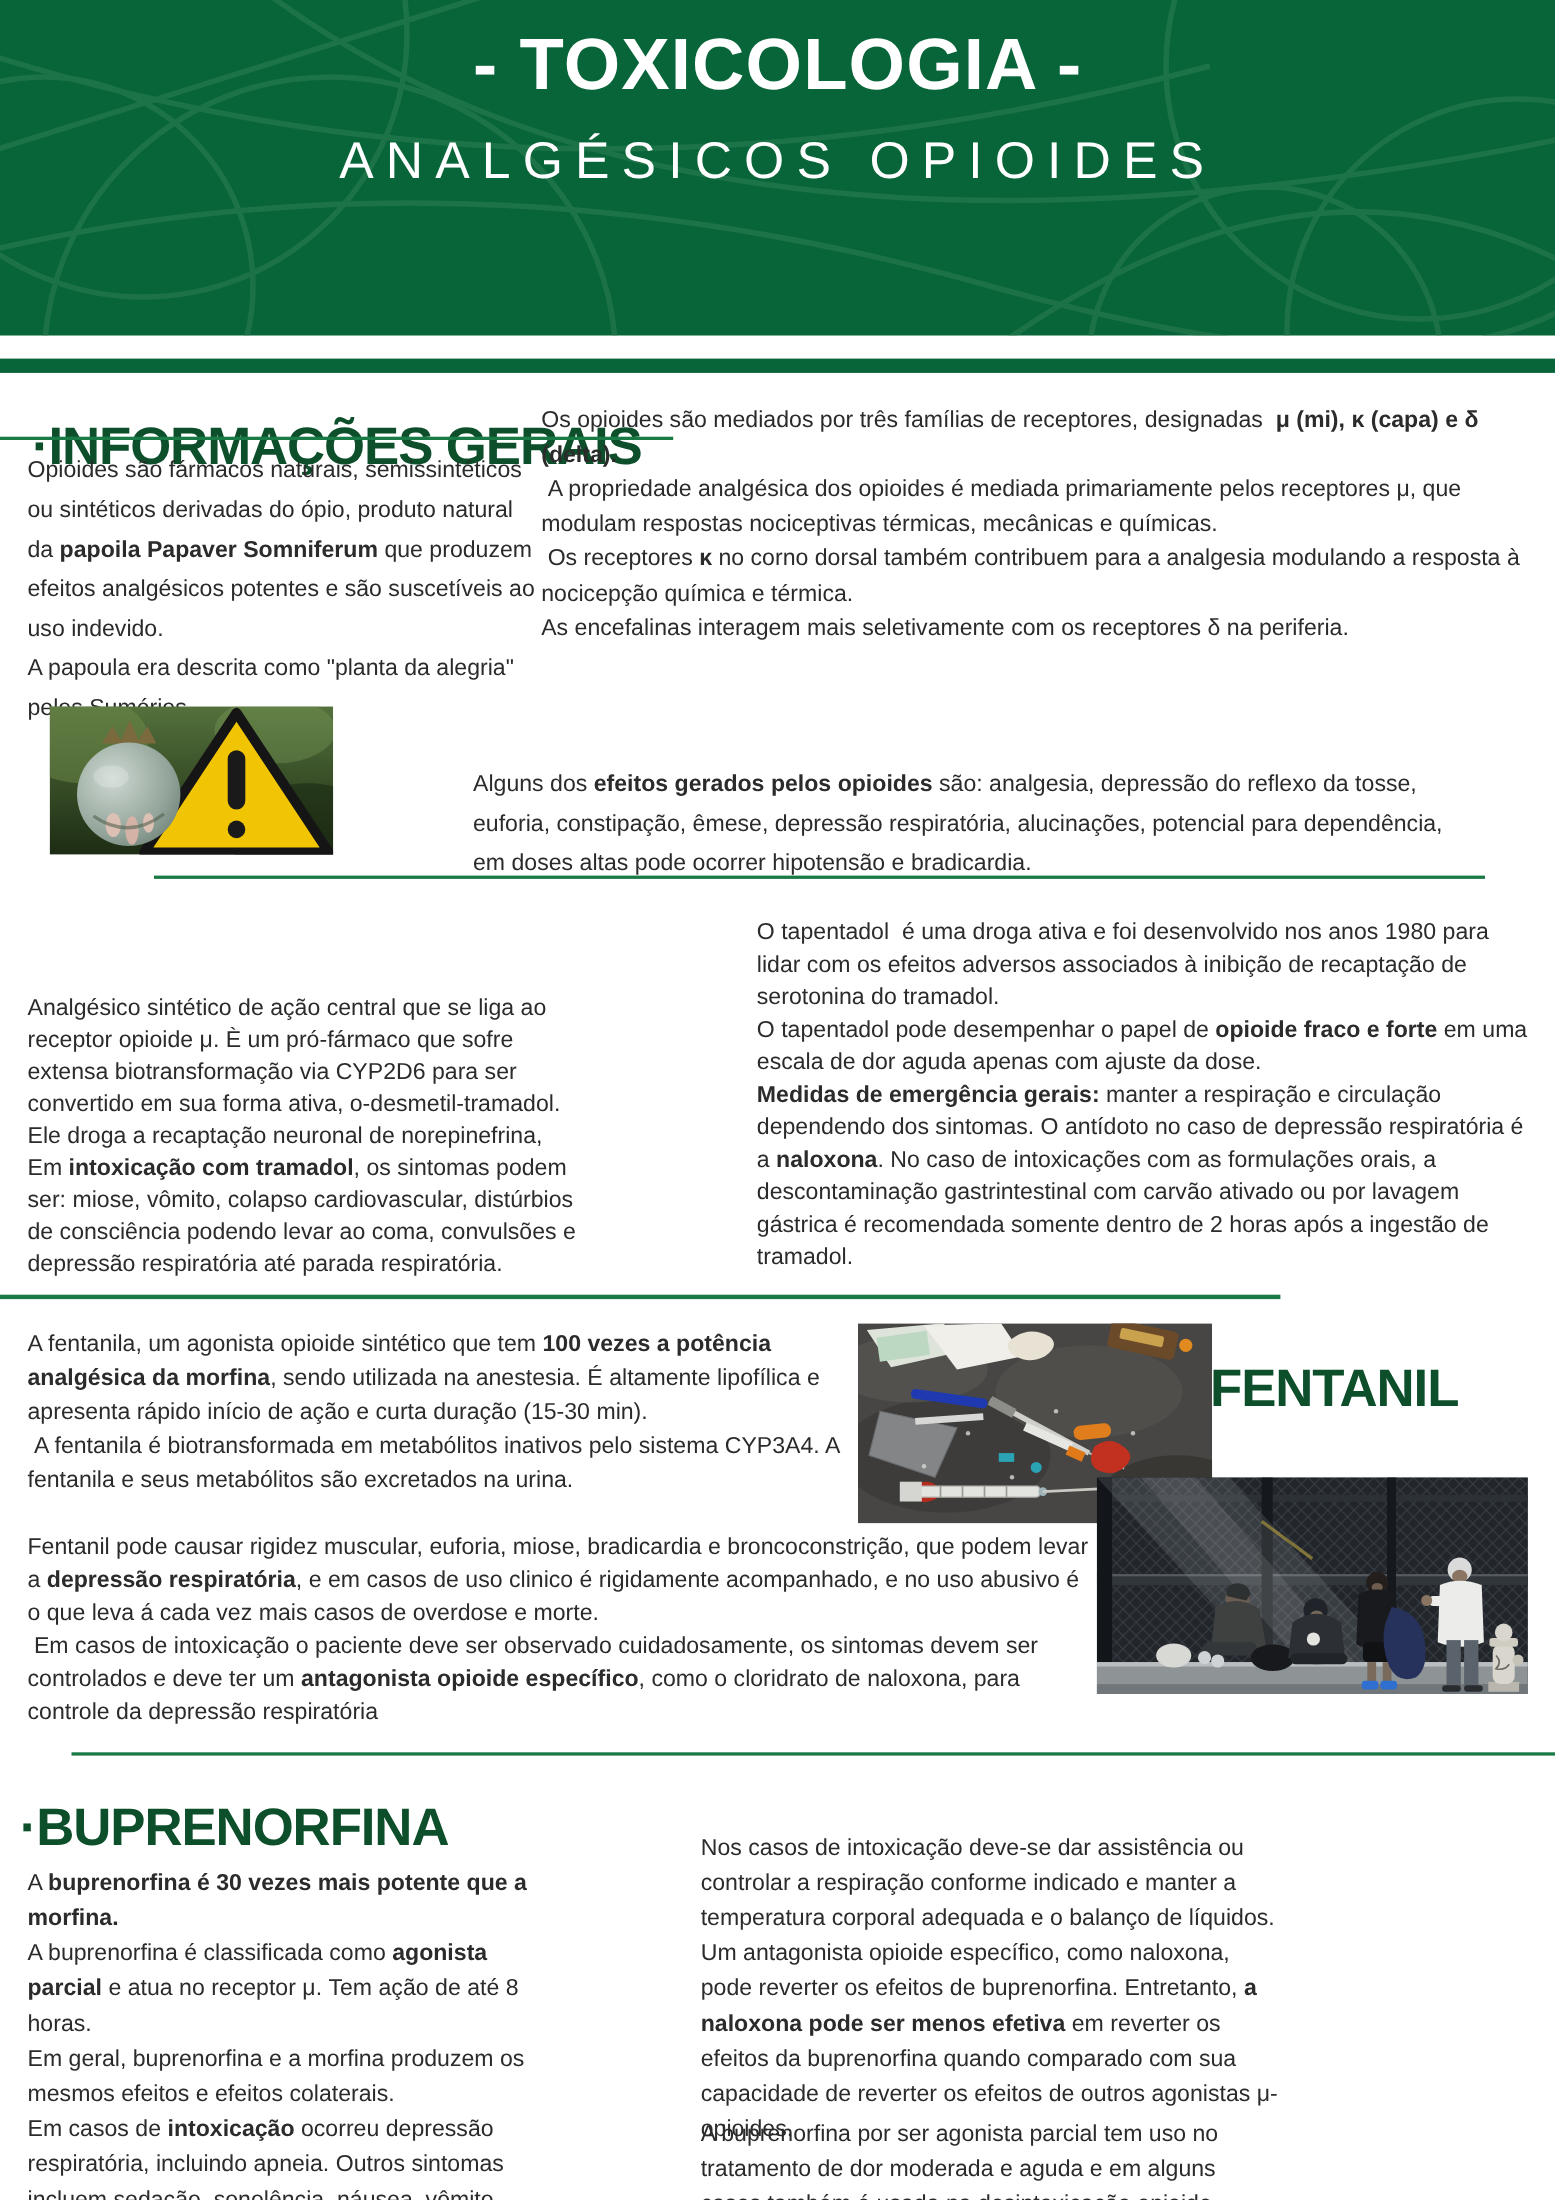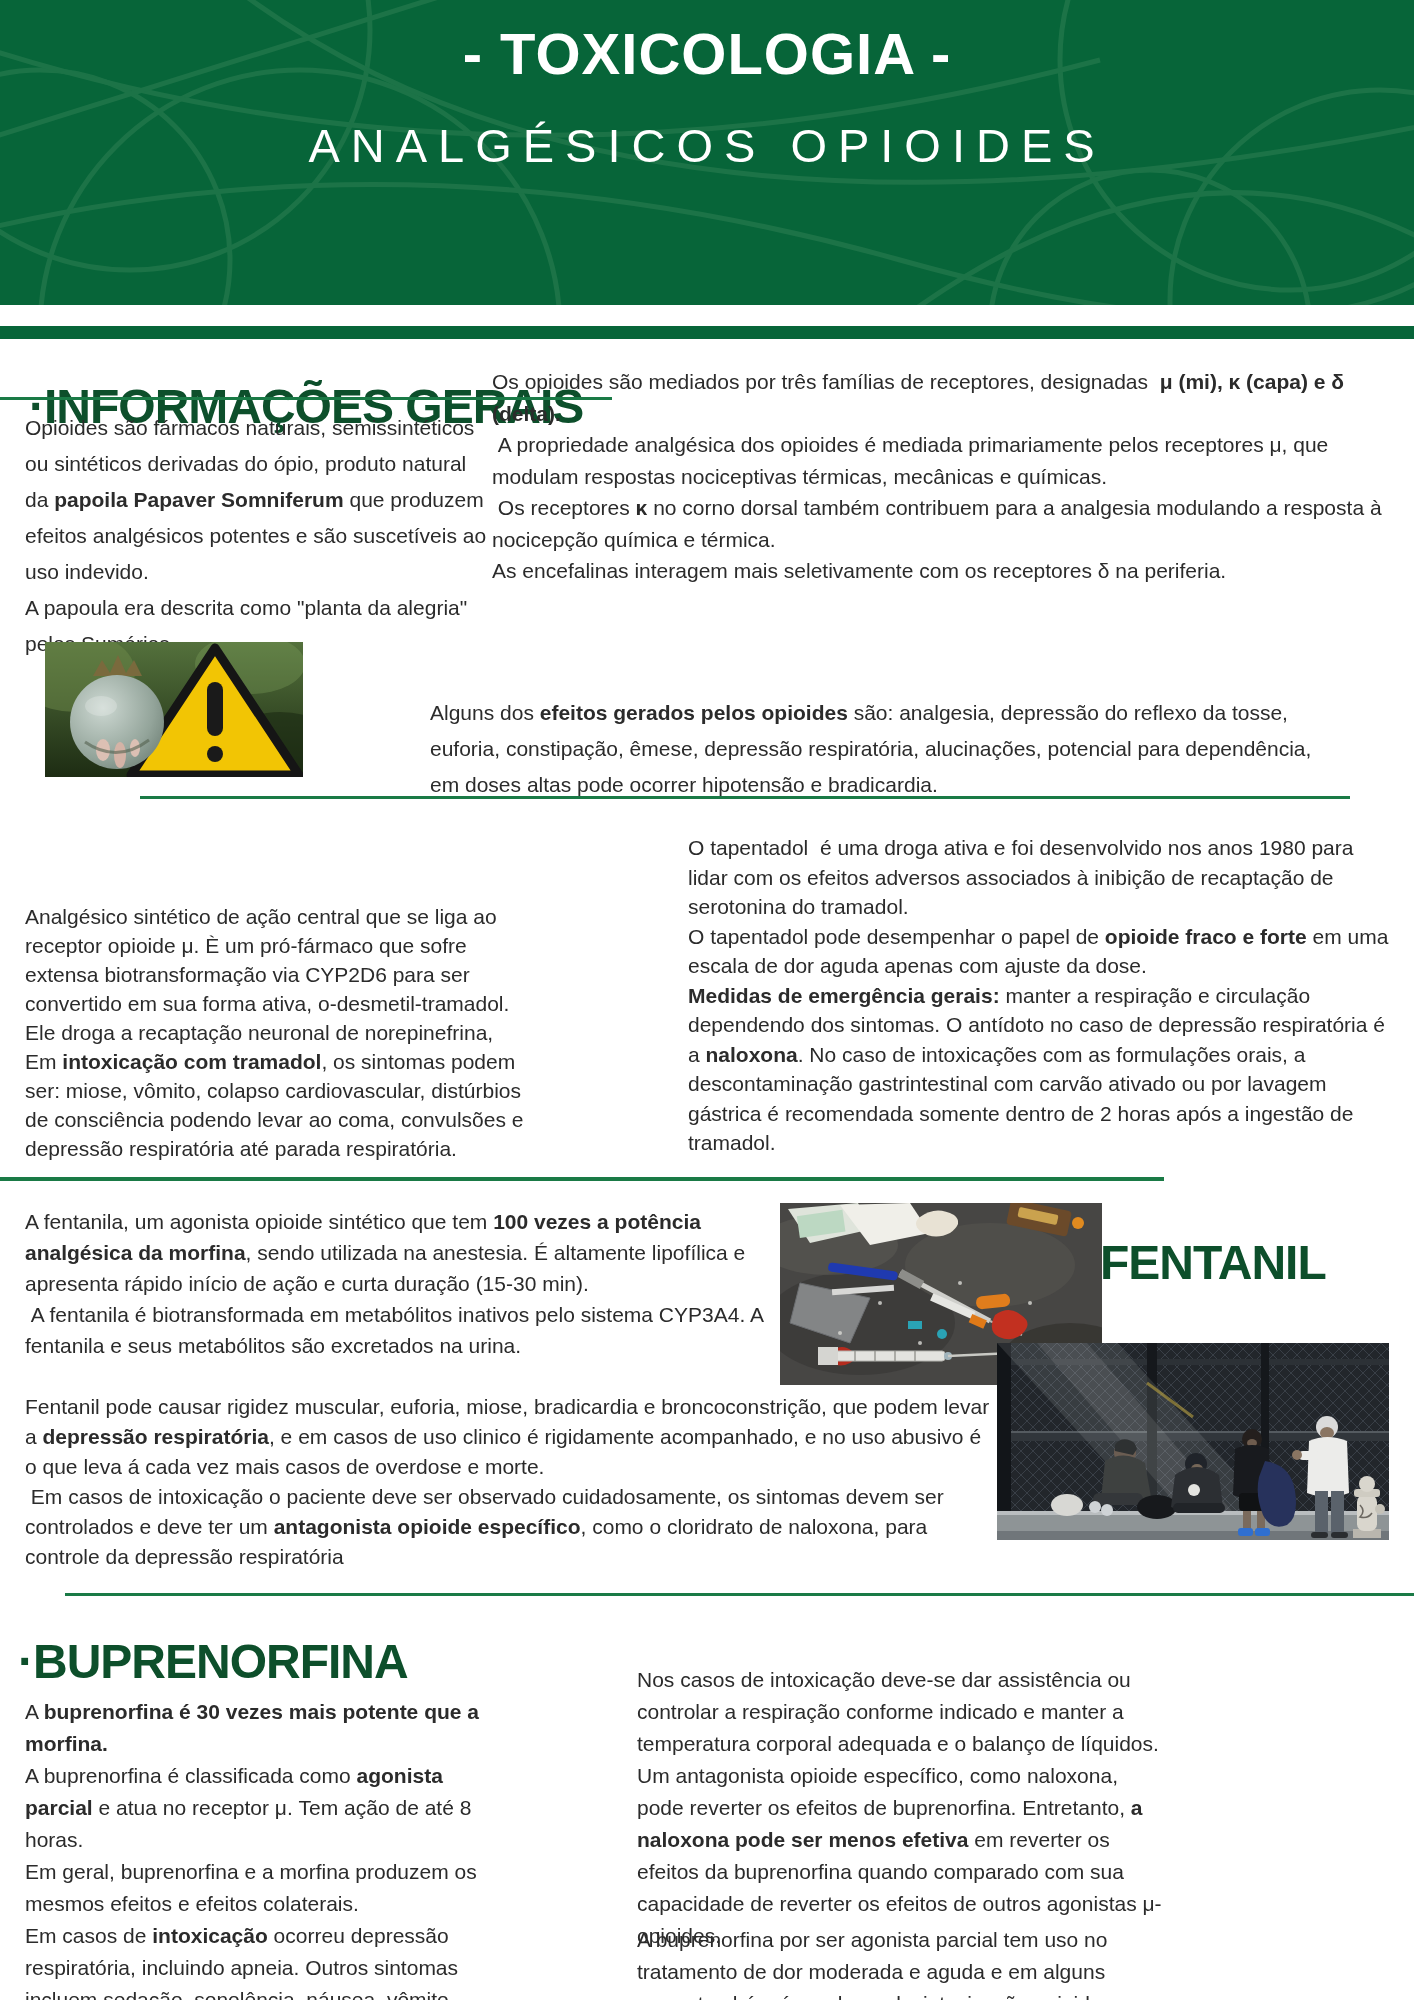--- a/index.html
+++ b/index.html
@@ -2,21 +2,21 @@
 <html><head>
 <meta charset="utf-8">
 <style>
   html,body{margin:0;padding:0;background:#ffffff;}
   .page{position:relative;width:1414px;height:2000px;background:#ffffff;overflow:hidden;
         font-family:"Liberation Sans",sans-serif;color:#2b2b2b;}
   
   .header{position:absolute;left:0;top:0;width:1414px;height:305px;background:#076539;overflow:hidden;}
   .header svg{position:absolute;left:0;top:0;}
   .h-title{position:absolute;left:0;top:24px;width:100%;text-align:center;color:#ffffff;
-           font-size:58px;font-weight:800;letter-spacing:1px;line-height:1.05;}
+           font-size:66px;font-weight:800;letter-spacing:1px;line-height:1.05;}
   .h-subtitle{position:absolute;left:0;top:118px;width:100%;text-align:center;color:#ffffff;
            font-size:47px;font-weight:300;letter-spacing:11px;line-height:1.2;}
   .h-tagline{position:absolute;left:0;top:190px;width:100%;text-align:center;color:#ffffff;
            font-size:27px;font-weight:700;letter-spacing:1.5px;}
   
   .bar{position:absolute;left:0;top:326px;width:1414px;height:13px;background:#076539;}
   .sec-title{position:absolute;color:#0d4f2b;font-size:48px;font-weight:800;letter-spacing:-1px;line-height:1.05;white-space:nowrap;}
   .rule{position:absolute;background:#1a7a46;height:3px;}
   .rich{position:absolute;white-space:pre-wrap;}
   .b{font-weight:700;}

